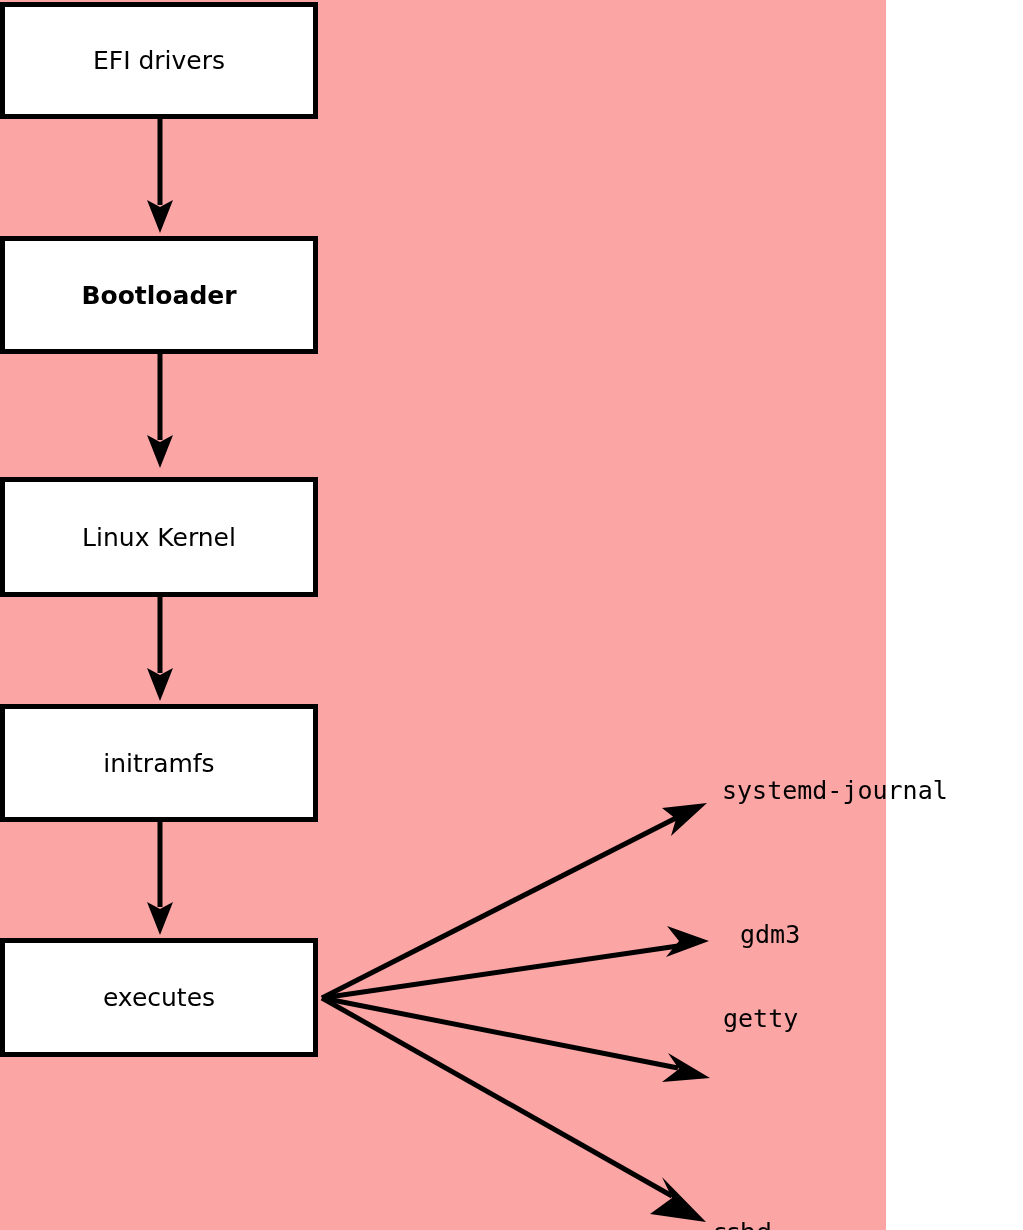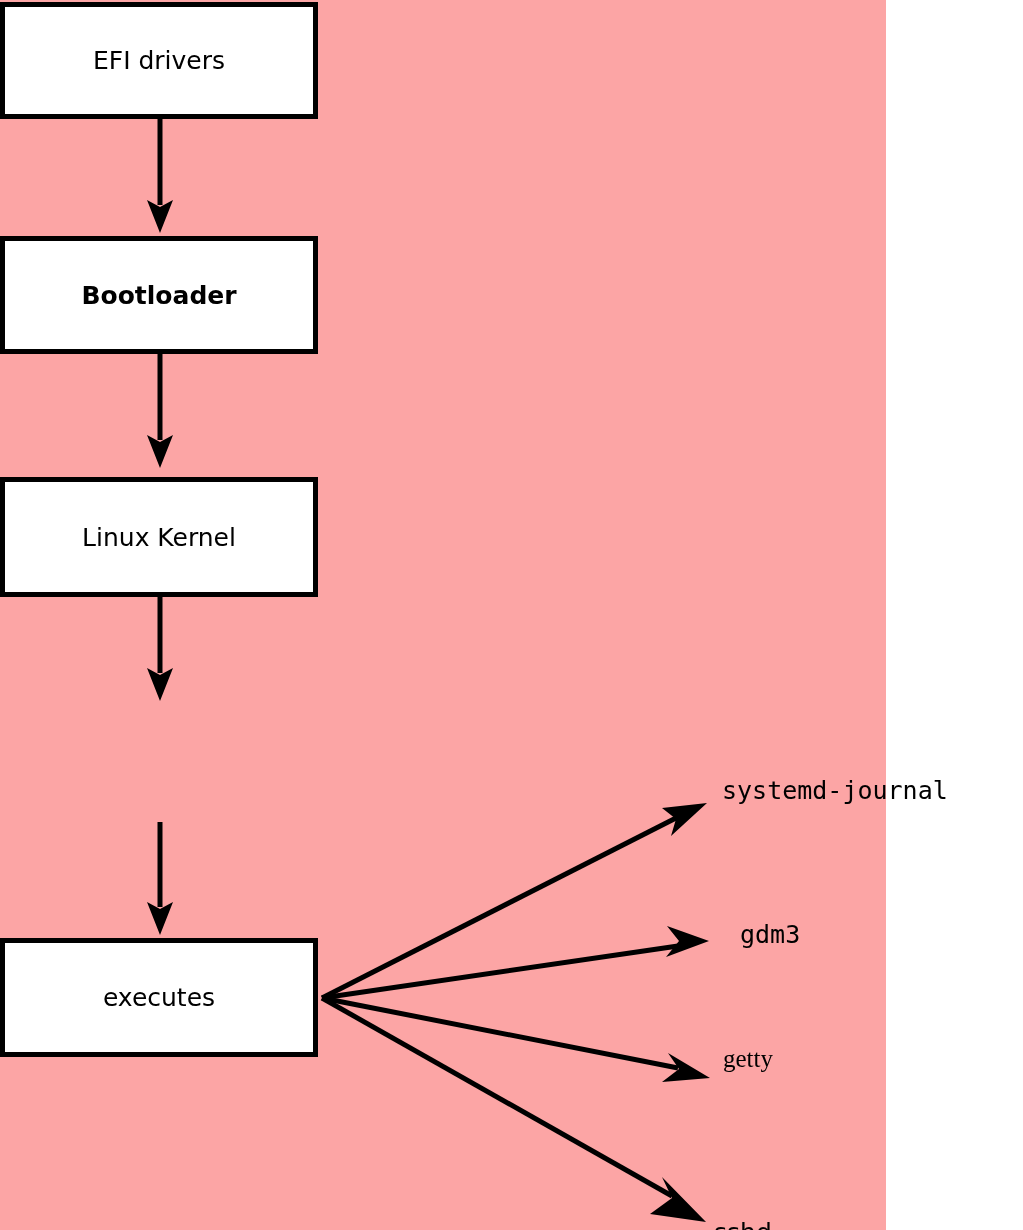--- a/index.html
+++ b/index.html
@@ -118,27 +118,30 @@
   </div>
 
   <div class="node" style="left:0px; top:236px; width:318px; height:118px;font-weight:bold;">
     <span class="node-label">Bootloader</span>
   </div>
 
   <div class="node" style="left:0px; top:470px; width:318px; height:120px;margin-top:7px;">
     <span class="node-label">Linux Kernel</span>
   </div>
 
+  <div class="node" style="left:0px; top:704px; width:318px; height:118px;">
+    <span class="node-label">initramfs</span>
+  </div>
 
   <div class="node" style="left:0px; top:938px; width:318px; height:119px;">
     <span class="node-label">executes</span>
   </div>
 
   <span class="leaf-label" style="left:722px; top:778px;text-align:center;">systemd-journal</span>
 
   <span class="leaf-label" style="left:740px; top:922px;">gdm3</span>
 
-  <span class="leaf-label" style="left:723px; top:1046px;font-family:Liberation Serif, serif;">getty</span>
+  <span class="leaf-label" style="left:723px; top:1006px;">getty</span>
 
   <span class="leaf-label sans" style="left:714px; top:1220px;">sshd</span>
 
 
 </div>
 
 </body></html>

